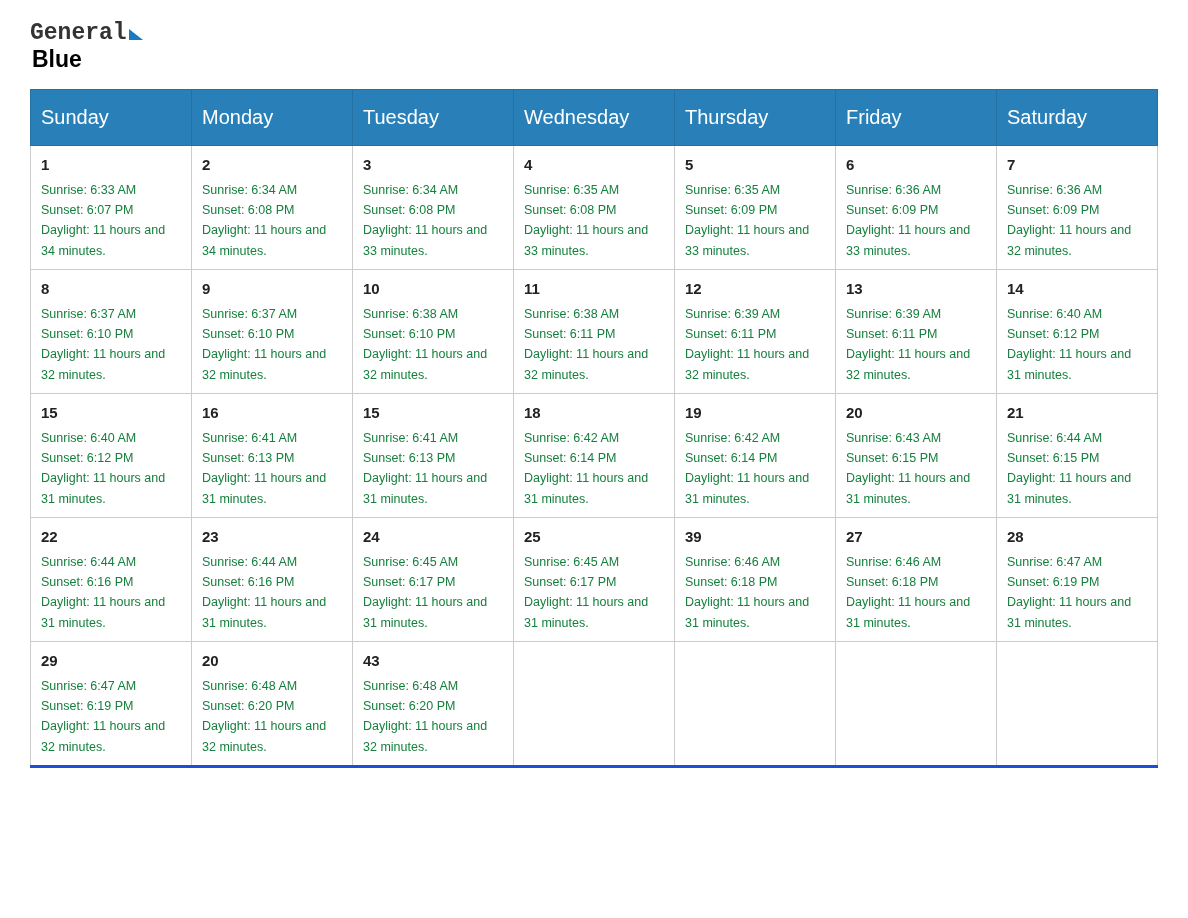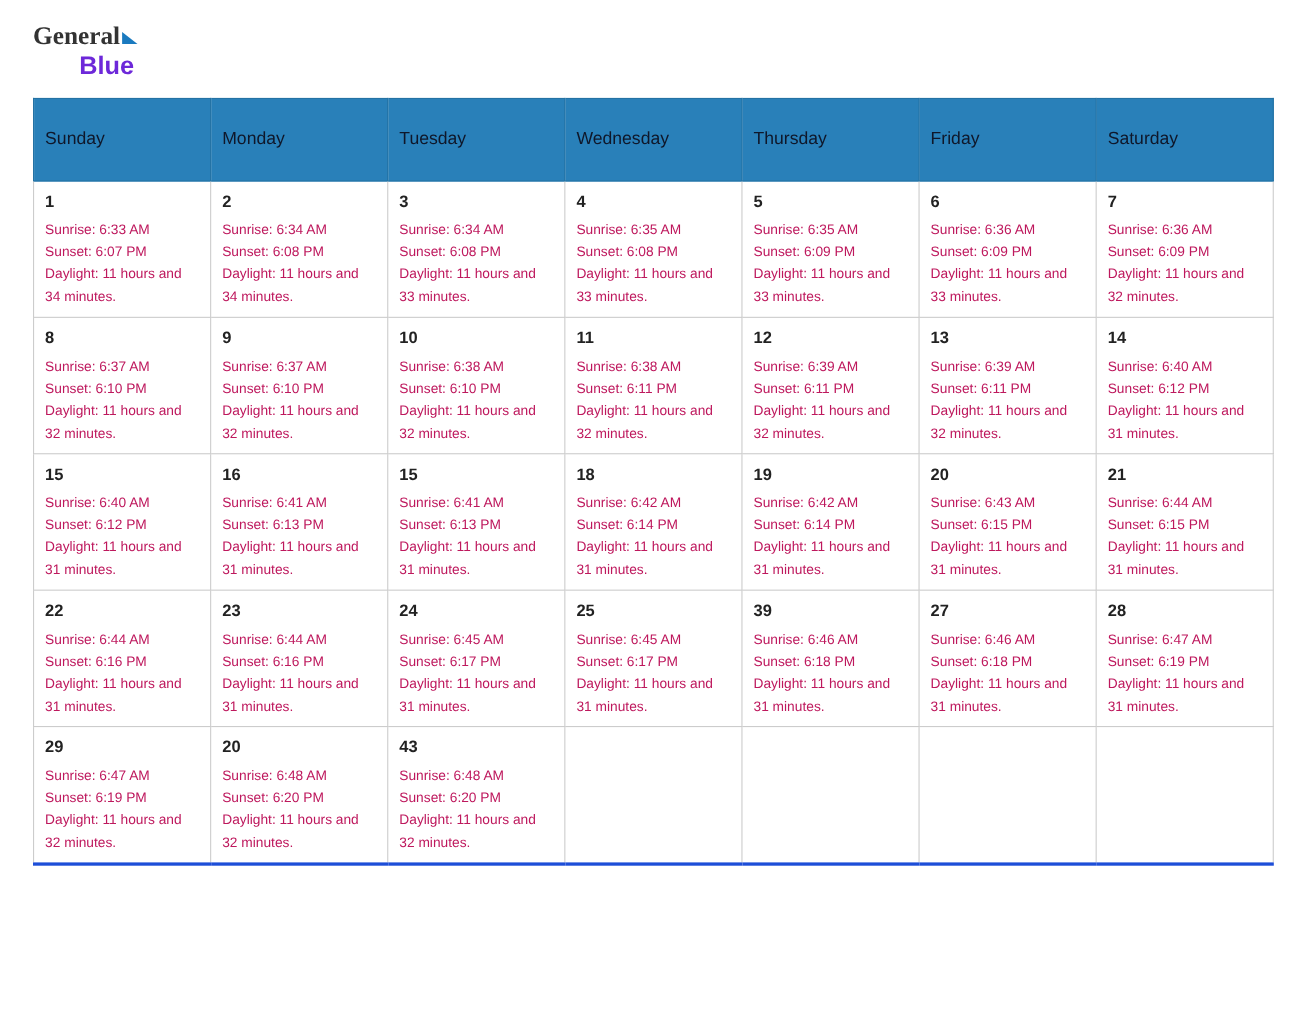--- a/index.html
+++ b/index.html
@@ -31,45 +31,45 @@
       color: #444;
       margin-top: 4px;
     }
     .calendar {
       width: 100%;
       border-collapse: collapse;
       border: 1px solid #999;
     }
     .calendar th {
       background-color: #2980b9;
-      color: #0f172a;
-      padding: 28px 10px;
+      color: #ffffff;
+      padding: 16px 10px;
       text-align: left;
-      font-size: 16px;
+      font-size: 20px;
       font-weight: normal;
       border: 1px solid #2472a4;
     }
     .calendar td {
       vertical-align: top;
       padding: 8px 10px;
       border: 1px solid #ccc;
       width: calc(100% / 7);
       min-height: 100px;
       font-size: 13px;
       line-height: 1.5;
     }
     .day-number {
       font-size: 15px;
       font-weight: bold;
       color: #222;
       display: block;
       margin-bottom: 3px;
     }
     .day-info {
-      color: #be185d;
+      color: #15803d;
       font-size: 12.5px;
       line-height: 1.55;
     }
     .calendar tr:last-child td {
       border-bottom: 3px solid #1d4ed8;
     }
     .logo-wrapper {
       display: flex;
       flex-direction: column;
       align-items: flex-start;
@@ -93,25 +93,25 @@
       margin-left: 2px;
       margin-top: 2px;
     }
   </style>
 </head>
 <body>
 
 <div class="header">
   <div class="logo-wrapper">
     <div class="logo-line1">
-      <span style="font-size:23px;font-weight:bold;color:#333;font-family:Liberation Serif, serif;">General</span>
+      <span style="font-size:23px;font-weight:bold;color:#333;font-family:Liberation Mono, monospace;">General</span>
       <span class="arrow-icon"></span>
     </div>
     <div class="logo-line2">
-      <span style="font-size:23px;font-weight:bold;color:#6d28d9;font-family:Arial,sans-serif;margin-left:40px;">Blue</span>
+      <span style="font-size:23px;font-weight:bold;color:#000000;font-family:Arial,sans-serif;">Blue</span>
     </div>
   </div>
   <div class="title-section">
     <div class="month-title"></div>
     <div class="location"></div>
   </div>
 </div>
 
 <table class="calendar">
   <thead>

